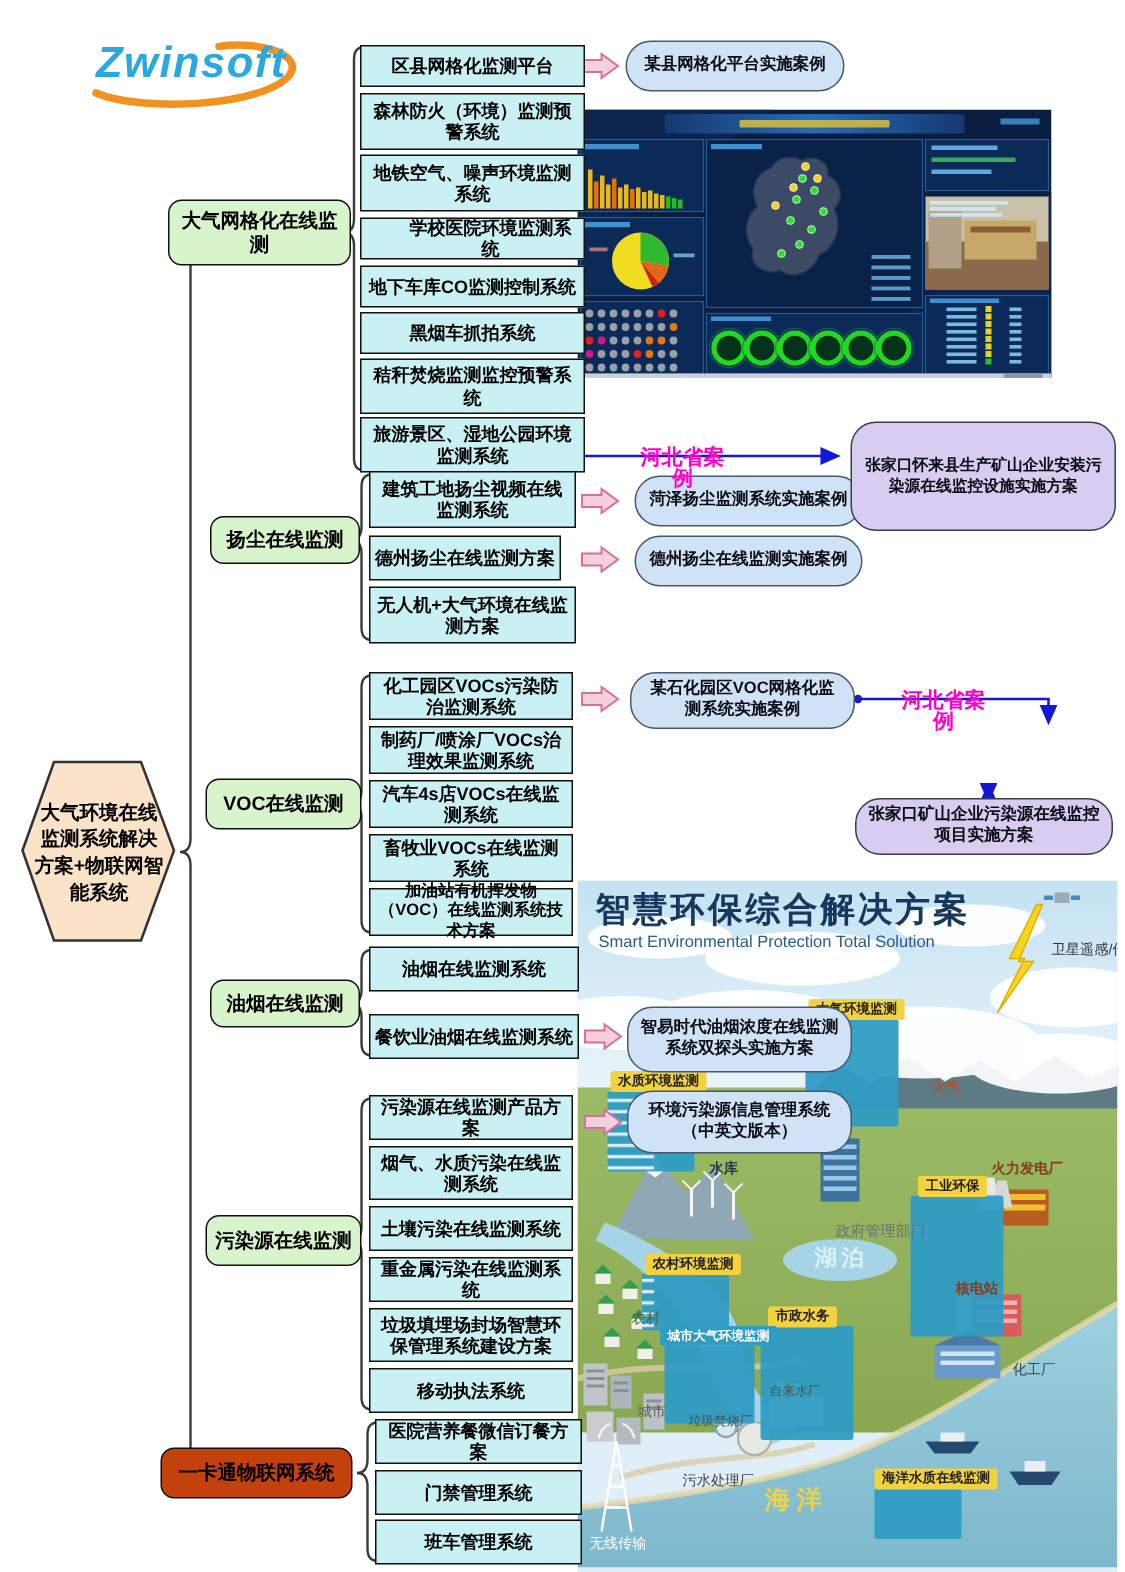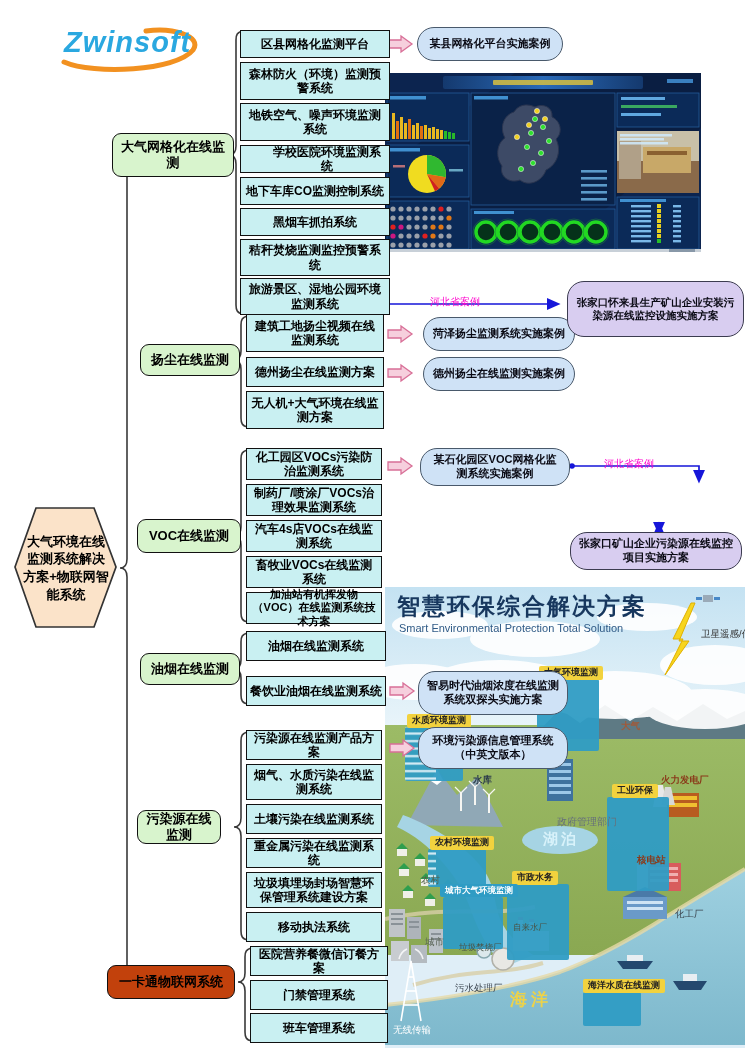--- a/index.html
+++ b/index.html
@@ -8,21 +8,21 @@
   .abs{position:absolute;box-sizing:border-box;}
   .flexc{display:flex;align-items:center;justify-content:center;text-align:center;}
   .ibox{background:#c9f0f2;border:1.6px solid #111;font-weight:bold;font-size:12px;
         line-height:1.2;padding:1px 3px;color:#000;z-index:10;}
   .cat{background:#d8f4cd;border:1.7px solid #111;border-radius:9px;font-weight:bold;
        font-size:13px;line-height:1.2;padding:1px 4px;color:#000;z-index:10;}
   .pink-cat{background:#c2410c;}
   .case{background:#cfe2f6;border:1.5px solid #49596b;border-radius:17px;font-weight:bold;
         font-size:11px;line-height:1.25;padding:2px 8px;color:#0a0a14;z-index:20;}
   .purple{background:#d8cdf0;border-color:#3c3c50;}
-  .hebei-lbl{color:#ff00cc;font-size:10px;font-weight:normal;z-index:22;text-align:center;line-height:1;}
+  .hebei-lbl{color:#ff00cc;font-size:14px;font-weight:bold;z-index:22;text-align:center;line-height:1;}
   #connectors{position:absolute;left:0;top:0;z-index:5;pointer-events:none;}
   .root-txt{font-weight:bold;font-size:13px;line-height:1.35;color:#000;z-index:11;}
   .logo-text{position:absolute;left:14px;top:6px;font-size:29px;font-weight:bold;font-style:italic;
              color:#2aa8e0;letter-spacing:1px;z-index:2;}
   .illu{left:385px;top:587px;width:360px;height:510px;z-index:1;overflow:hidden;background:#dfeef7;}
   .chip{position:absolute;background:#f2d23e;color:#222;font-size:9px;font-weight:bold;
         padding:1px 5px;border-radius:2px;z-index:8;line-height:1.3;white-space:nowrap;}
   .chip-teal{background:#2f9cc4;color:#fff;}
   .ilbl{position:absolute;font-size:9.5px;color:#3c4a55;z-index:8;white-space:nowrap;line-height:1;}
   .illu-title{position:absolute;left:12px;top:4px;font-size:23px;font-weight:bold;color:#17375e;
@@ -78,34 +78,34 @@
 
     <polygon points="15,567 36,508 94,508 116,567 94,627 36,627" fill="#fbe3c9" stroke="#333" stroke-width="1.7"></polygon>
   </svg>
 
   <div class="abs flexc root-txt" style="left:22px;top:512px;width:88px;height:112px;">大气环境在线监测系统解决方案+物联网智能系统</div>
 
   <div class="abs flexc cat" style="left:112px;top:133px;width:122px;height:44px;">大气网格化在线监测</div>
   <div class="abs flexc cat" style="left:140px;top:344px;width:100px;height:32px;">扬尘在线监测</div>
   <div class="abs flexc cat" style="left:137px;top:519px;width:104px;height:34px;">VOC在线监测</div>
   <div class="abs flexc cat" style="left:140px;top:653px;width:100px;height:32px;">油烟在线监测</div>
-  <div class="abs flexc cat" style="left:137px;top:810px;width:84px;height:34px;">污染源在线监测</div>
+  <div class="abs flexc cat" style="left:137px;top:810px;width:104px;height:34px;">污染源在线监测</div>
   <div class="abs flexc cat pink-cat" style="left:107px;top:965px;width:128px;height:34px;">一卡通物联网系统</div>
 
   <div class="abs flexc ibox" style="left:240px;top:30px;width:150px;height:28px;">区县网格化监测平台</div>
   <div class="abs flexc ibox" style="left:240px;top:103px;width:150px;height:38px;">地铁空气、噪声环境监测系统</div>
   <div class="abs flexc ibox" style="left:240px;top:62px;width:150px;height:38px;">森林防火（环境）监测预警系统</div>
   <div class="abs flexc ibox" style="left:240px;top:145px;width:150px;height:28px;padding-left:27px;">学校医院环境监测系统</div>
   <div class="abs flexc ibox" style="left:240px;top:177px;width:150px;height:28px;">地下车库CO监测控制系统</div>
   <div class="abs flexc ibox" style="left:240px;top:208px;width:150px;height:28px;">黑烟车抓拍系统</div>
   <div class="abs flexc ibox" style="left:240px;top:239px;width:150px;height:37px;">秸秆焚烧监测监控预警系统</div>
   <div class="abs flexc ibox" style="left:240px;top:278px;width:150px;height:37px;">旅游景区、湿地公园环境监测系统</div>
 
   <div class="abs flexc ibox" style="left:246px;top:314px;width:138px;height:38px;">建筑工地扬尘视频在线监测系统</div>
-  <div class="abs flexc ibox" style="left:246px;top:357px;width:138px;height:30px;">德州扬尘在线监测方案</div>
+  <div class="abs flexc ibox" style="left:246px;top:357px;width:128px;height:30px;">德州扬尘在线监测方案</div>
   <div class="abs flexc ibox" style="left:246px;top:391px;width:138px;height:38px;">无人机+大气环境在线监测方案</div>
 
   <div class="abs flexc ibox" style="left:246px;top:448px;width:136px;height:32px;">化工园区VOCs污染防治监测系统</div>
   <div class="abs flexc ibox" style="left:246px;top:484px;width:136px;height:32px;">制药厂/喷涂厂VOCs治理效果监测系统</div>
   <div class="abs flexc ibox" style="left:246px;top:520px;width:136px;height:32px;">汽车4s店VOCs在线监测系统</div>
   <div class="abs flexc ibox" style="left:246px;top:556px;width:136px;height:32px;">畜牧业VOCs在线监测系统</div>
   <div class="abs flexc ibox" style="left:246px;top:592px;width:136px;height:32px;font-size:11px;">加油站有机挥发物（VOC）在线监测系统技术方案</div>
 
   <div class="abs flexc ibox" style="left:246px;top:631px;width:140px;height:30px;">油烟在线监测系统</div>
   <div class="abs flexc ibox" style="left:246px;top:676px;width:140px;height:30px;">餐饮业油烟在线监测系统</div>
@@ -118,21 +118,21 @@
   <div class="abs flexc ibox" style="left:246px;top:912px;width:136px;height:30px;">移动执法系统</div>
 
   <div class="abs flexc ibox" style="left:250px;top:946px;width:138px;height:30px;">医院营养餐微信订餐方案</div>
   <div class="abs flexc ibox" style="left:250px;top:980px;width:138px;height:30px;">门禁管理系统</div>
   <div class="abs flexc ibox" style="left:250px;top:1013px;width:138px;height:30px;">班车管理系统</div>
 
   <div class="abs flexc case" style="left:417px;top:27px;width:146px;height:34px;">某县网格化平台实施案例</div>
   <div class="abs flexc case" style="left:423px;top:317px;width:152px;height:34px;">菏泽扬尘监测系统实施案例</div>
   <div class="abs flexc case" style="left:423px;top:357px;width:152px;height:34px;">德州扬尘在线监测实施案例</div>
   <div class="abs flexc case" style="left:420px;top:448px;width:150px;height:38px;">某石化园区VOC网格化监测系统实施案例</div>
-  <div class="abs flexc case purple" style="left:567px;top:281px;width:177px;height:56px;font-size:10.5px;">张家口怀来县生产矿山企业安装污染源在线监控设施实施方案</div>
+  <div class="abs flexc case purple" style="left:567px;top:281px;width:177px;height:73px;font-size:10.5px;">张家口怀来县生产矿山企业安装污染源在线监控设施实施方案</div>
   <div class="abs flexc case purple" style="left:570px;top:532px;width:172px;height:38px;">张家口矿山企业污染源在线监控项目实施方案</div>
   <div class="abs flexc case" style="left:418px;top:671px;width:150px;height:44px;">智易时代油烟浓度在线监测系统双探头实施方案</div>
   <div class="abs flexc case" style="left:418px;top:727px;width:150px;height:42px;">环境污染源信息管理系统（中英文版本）</div>
 
   <div class="abs hebei-lbl" style="left:424px;top:297px;width:62px;">河北省案例</div>
   <div class="abs hebei-lbl" style="left:598px;top:459px;width:62px;">河北省案例</div>
 
   <div class="abs dash">
     <svg width="316" height="179" viewBox="0 0 316 179">
       <defs>

